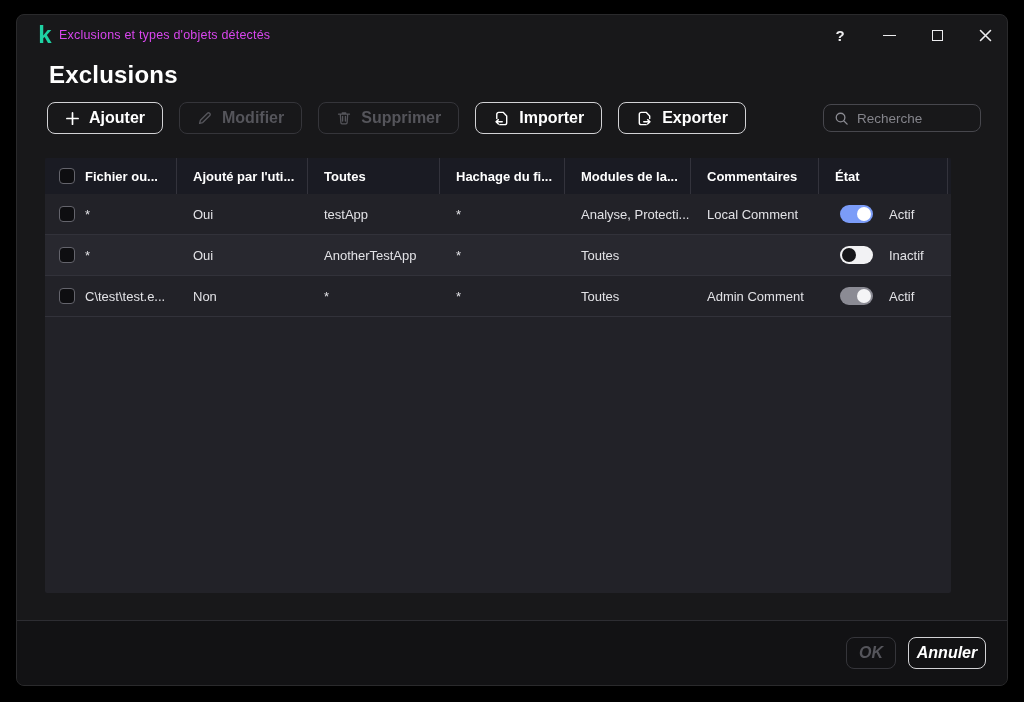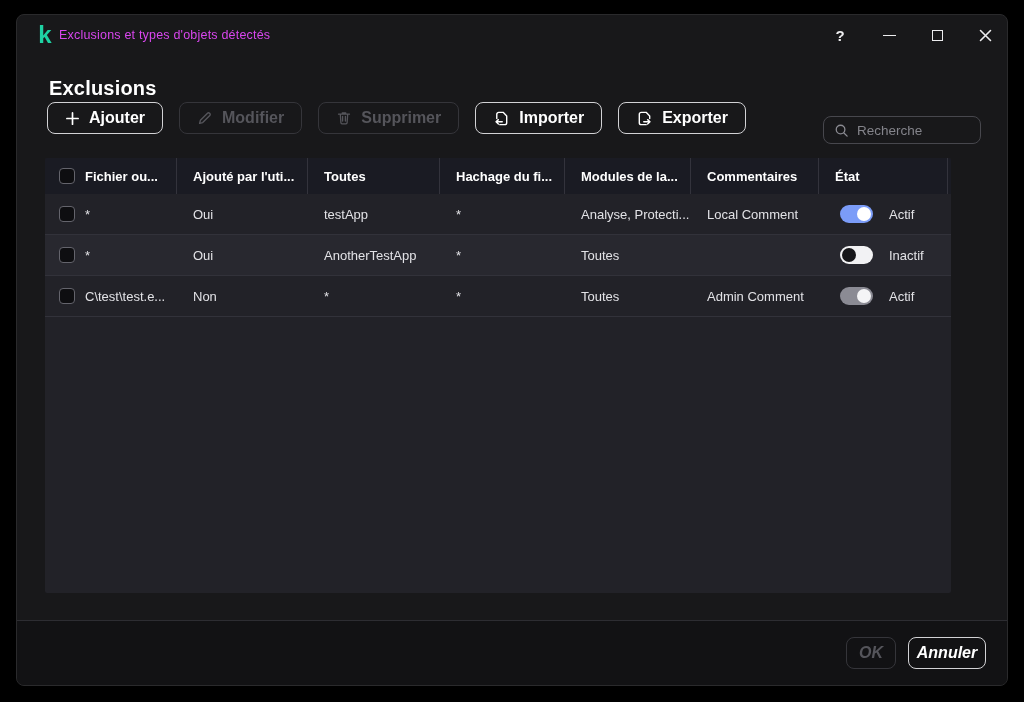--- a/index.html
+++ b/index.html
@@ -17,35 +17,35 @@
   .win-title { position:absolute; left:42px; top:13px; font-size:12.5px; color:#d946ef; letter-spacing:.2px; }
   .win-ctrl { position:absolute; top:8px; width:24px; height:24px; display:flex; align-items:center; justify-content:center; cursor:default; }
   .win-ctrl.help { left:811px; color:#ececee; font-size:15px; font-weight:700; }
   .win-ctrl.min  { left:860px; }
   .win-ctrl.max  { left:908px; }
   .win-ctrl.close{ left:956px; }
   .min-glyph { width:13px; height:0; border-top:1.6px solid #ececee; }
   .max-glyph { width:11px; height:11px; border:1.6px solid #ececee; }
 
   
-  .page-heading { position:absolute; left:32px; top:46px; font-size:20px; font-weight:700; color:#fff; letter-spacing:.2px;margin-top:16px; }
+  .page-heading { position:absolute; left:32px; top:46px; font-size:24px; font-weight:700; color:#fff; letter-spacing:.2px; }
 
   
   .toolbar { position:absolute; left:30px; top:87px; display:flex; gap:16px; }
   .btn {
     height:32px; display:flex; align-items:center; gap:9px; padding:0 17px;
     border:1px solid #d2d2d5; border-radius:8px; background:transparent;
     color:#fff; font-size:16px; font-weight:700; font-family:inherit; cursor:pointer; white-space:nowrap;
   }
   .btn.disabled { border-color:#35353a; color:#55555b; cursor:default; }
   .btn svg { flex:0 0 auto; }
 
   .search {
     position:absolute; left:806px; top:89px; width:158px; height:28px;
-    border:1px solid #47474d; border-radius:8px; display:flex; align-items:center; gap:8px; padding:0 10px;margin-top:12px;
+    border:1px solid #47474d; border-radius:8px; display:flex; align-items:center; gap:8px; padding:0 10px;
   }
   .search input {
     flex:1; min-width:0; background:transparent; border:none; outline:none;
     color:#e6e6ea; font-size:13.5px; font-family:inherit;
   }
   .search input::placeholder { color:#84848b; }
 
   
   .table { position:absolute; left:28px; top:143px; width:906px; height:435px;
            background:#222228; border-radius:2px; overflow:hidden; }

